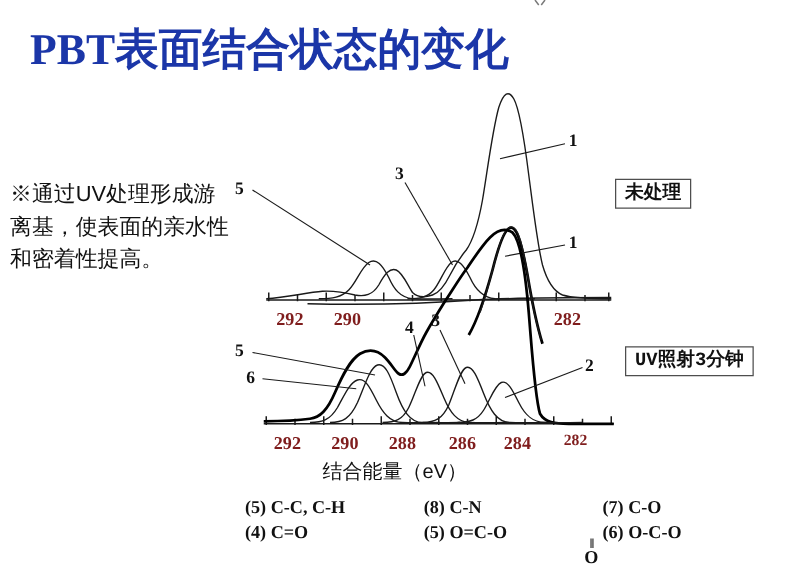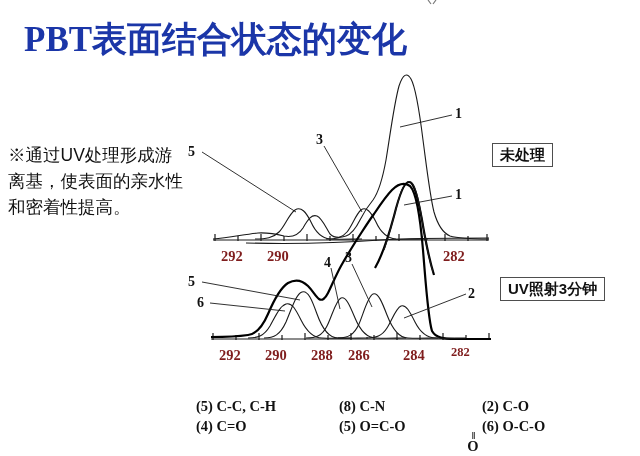--- a/index.html
+++ b/index.html
@@ -18,21 +18,21 @@
 
   .note{
     position:absolute;left:8px;top:142px;width:178px;
     font-size:17.5px;line-height:26px;color:#111111;
     font-family:"Liberation Sans", sans-serif;
   }
 
   .boxlabel{
     position:absolute;border:1.3px solid #4e4e4e;background:#ffffff;
     font-size:15px;color:#111;font-weight:bold;
-    font-family:Liberation Sans, sans-serif;
+    font-family:Liberation Mono, monospace;
     padding:2px 7px 3px 7px;white-space:nowrap;line-height:17px;
   }
   #box-untreated{left:492px;top:143px;}
   #box-uv{left:500px;top:277px;}
 
   .callout{
     position:absolute;font-weight:bold;font-size:14px;color:#111;
     font-family:"Liberation Serif", serif;line-height:14px;
   }
 
@@ -250,30 +250,31 @@
   <div class="callout" style="left:324px;top:256px;">4</div>
   <div class="callout" style="left:345px;top:251px;">3</div>
 
   <div class="callout" style="left:188px;top:275px;">5</div>
   <div class="callout" style="left:197px;top:296px;">6</div>
   <div class="callout" style="left:468px;top:287px;">2</div>
 
   <div class="axlabel" style="left:219px;top:348px;">292</div>
   <div class="axlabel" style="left:265px;top:348px;">290</div>
   <div class="axlabel" style="left:311px;top:348px;text-align:center;">288</div>
-  <div class="axlabel" style="left:348px;top:348px;">286</div>
+  <div class="axlabel" style="left:359px;top:348px;">286</div>
   <div class="axlabel" style="left:403px;top:348px;">284</div>
   <div class="axlabel small" style="left:451px;top:345px;">282</div>
 
+  <div class="axis-title" style="left:258px;top:367px;">结合能量（eV）</div>
 
   <div class="legend">
     <div class="legend-row">
       <div class="legend-cell">(5) C-C, C-H</div>
       <div class="legend-cell">(8) C-N</div>
-      <div class="legend-cell">(2) C-O</div>
+      <div class="legend-cell">(7) C-O</div>
     </div>
     <div class="legend-row">
       <div class="legend-cell">(4) C=O</div>
       <div class="legend-cell">(5) O=C-O</div>
       <div class="legend-cell">(6) O-C-O</div>
     </div>
   </div>
   <div class="sub-o">
     <span class="bond">‖</span>
     <span class="atom">O</span>

